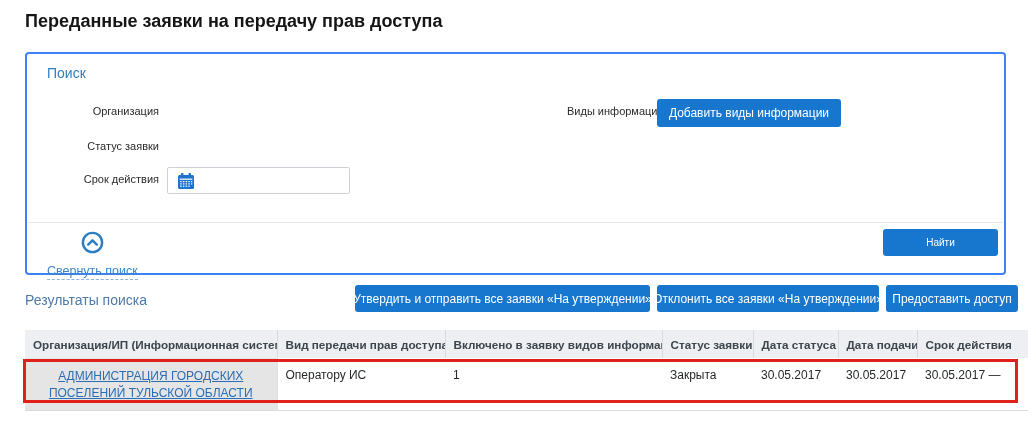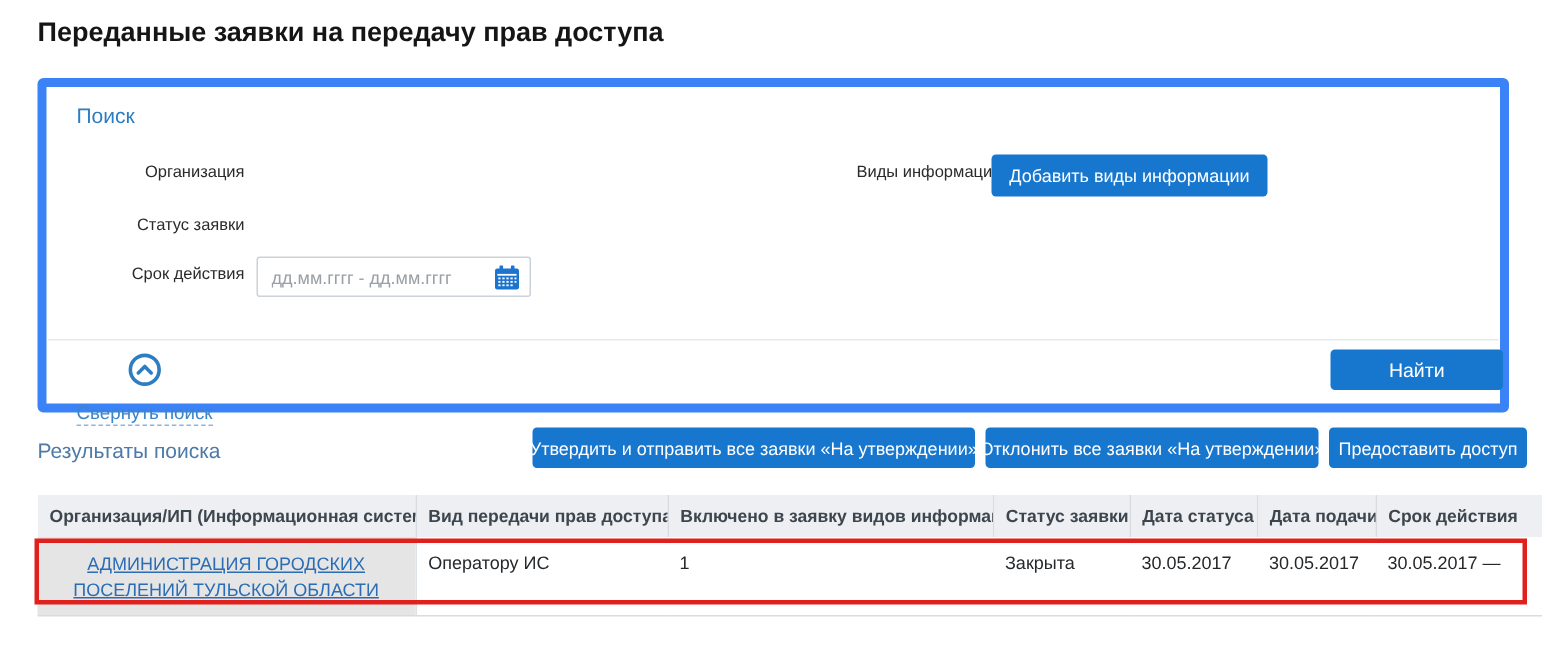--- a/index.html
+++ b/index.html
@@ -3,21 +3,21 @@
 <meta charset="utf-8">
 <style>
   * { margin:0; padding:0; box-sizing:border-box; }
   html,body { width:1028px; height:444px; background:#ffffff; overflow:hidden;
               font-family:"Liberation Sans", sans-serif; position:relative; }
 
   .page-title { position:absolute; left:25px; top:11px; font-size:18px; font-weight:bold; color:#151515; }
 
   
   .search-panel { position:absolute; left:25px; top:52px; width:981px; height:223px;
-                  border:6px solid #3b82f6; border-radius:4px; background:#fff; }
+                  border:2px solid #3b82f6; border-radius:4px; background:#fff; }
   .search-title { position:absolute; left:20px; top:11px; font-size:14px; color:#2d7dc2; }
 
   .fld-label { position:absolute; width:115px; text-align:right; font-size:11px; color:#2b2b2b; }
   .lbl-org    { left:17px; top:51px; }
   .lbl-status { left:17px; top:86px; }
   .lbl-valid  { left:17px; top:119px; }
   .lbl-info   { left:540px; top:51px; width:auto; text-align:left; }
 
   .select-box { position:absolute; height:27px; width:340px; left:140px;
                 border:1px solid #ccd2d8; border-radius:2px; background:#fff;
@@ -35,21 +35,21 @@
   .date-box input { border:none; outline:none; flex:1; min-width:0; font-size:12px;
                     font-family:"Liberation Sans", sans-serif; color:#333; }
   .date-box input::placeholder { color:#9aa0a7; }
   .cal-btn { width:18px; height:18px; border:none; background:transparent; cursor:pointer; padding:0; }
 
   .btn { border:none; border-radius:3px; background:#1777cf; color:#fff;
          font-family:"Liberation Sans", sans-serif; font-size:12px;
          display:flex; align-items:center; justify-content:center;
          white-space:nowrap; cursor:pointer;text-align:right; }
   .btn-add  { position:absolute; left:630px; top:45px; width:184px; height:28px; }
-  .btn-find { position:absolute; left:856px; top:175px; width:115px; height:27px; font-size:13px; }
+  .btn-find { position:absolute; left:856px; top:175px; width:115px; height:27px; font-size:10px; }
 
   .panel-divider { position:absolute; left:1px; right:1px; top:168px; border-top:1px solid #e4e9ee; }
 
   .collapse-wrap { position:absolute; left:20px; top:177px; display:flex; align-items:center; gap:10px; cursor:pointer;flex-direction:column; }
   .collapse-link { font-size:12.5px; color:#3c85c6; border-bottom:1px dashed #8cb6dd; padding-bottom:1px; }
 
   
   .results-title { position:absolute; left:25px; top:292px; font-size:14px; color:#4d7aa6; }
   .btn-approve { position:absolute; left:355px; top:285px; width:295px; height:27px; }
   .btn-reject  { position:absolute; left:657px; top:285px; width:222px; height:27px; }
@@ -75,21 +75,20 @@
 
 <div class="search-panel">
   <div class="search-title">Поиск</div>
 
   <div class="fld-label lbl-org">Организация</div>
 
   <div class="fld-label lbl-status">Статус заявки</div>
 
   <div class="fld-label lbl-valid">Срок действия</div>
   <div class="date-box">
-    <input type="text" placeholder="дд.мм.гггг - дд.мм.гггг" style="">
     <button class="cal-btn">
       <svg width="18" height="18" viewBox="0 0 18 18">
         <rect x="1" y="3" width="16" height="14" rx="1.5" fill="#1d74cf"></rect>
         <rect x="4" y="1" width="2.4" height="4" rx="0.6" fill="#1d74cf"></rect>
         <rect x="11.6" y="1" width="2.4" height="4" rx="0.6" fill="#1d74cf"></rect>
         <rect x="2.6" y="6.6" width="12.8" height="1.2" fill="#ffffff"></rect>
         <g fill="#ffffff">
           <rect x="3.2" y="9" width="1.5" height="1.2"></rect>
             <rect x="5.9" y="9" width="1.5" height="1.2"></rect>
             <rect x="8.6" y="9" width="1.5" height="1.2"></rect>

